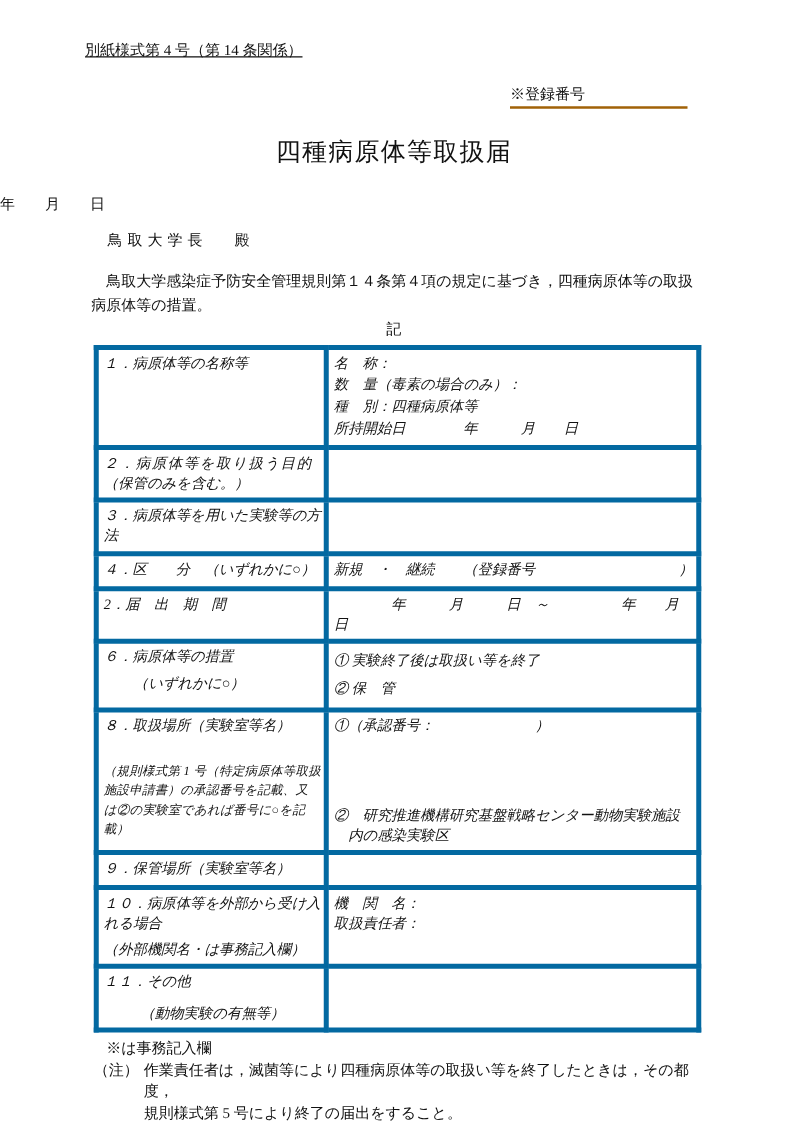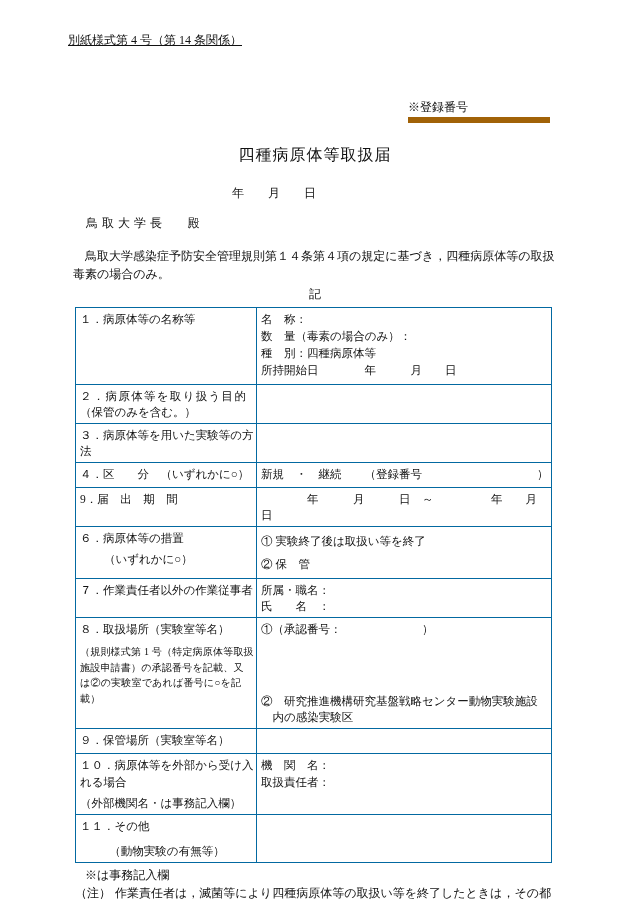--- a/index.html
+++ b/index.html
@@ -4,44 +4,44 @@
 <style>
   html,body{margin:0;padding:0;}
   body{
     width:630px;height:903px;background:#ffffff;color:#111;
     font-family:"Liberation Serif","DejaVu Serif",serif;
     font-size:12px;line-height:1.4;overflow:hidden;
   }
   .sheet{position:relative;width:630px;height:903px;}
   .form-number{margin:32px 0 0 68px;text-decoration:underline;}
   .reg-row{margin:18px 80px 0 0;text-align:right;}
-  .reg-underline{display:inline-block;width:142px;text-align:left;border-bottom:6px solid #a16207;padding-bottom:1px;margin-top:32px;}
-  .title{margin:21px 0 16px 0;text-align:center;font-size:16px;font-weight:normal;letter-spacing:1px;}
-  .date-line{margin:19px 82px 0 0;text-align:center;}
+  .reg-underline{display:inline-block;width:142px;text-align:left;border-bottom:2px solid #a16207;padding-bottom:1px;}
+  .title{margin:21px 0 16px 0;text-align:center;font-size:20px;font-weight:normal;letter-spacing:1px;}
+  .date-line{margin:19px 82px 0 0;text-align:left;}
   .addressee{margin:13px 0 0 86px;letter-spacing:0.5px;}
   .applicant{margin:15px 0 0 283px;}
   .app-line2{padding-left:72px;}
   .intro{margin:13px 0 0 73px;width:486px;white-space:pre-line;line-height:1.55;}
   .ki{margin:2px 0 0 0;text-align:center;}
   table.main{border-collapse:collapse;margin:4px 0 0 75px;table-layout:fixed;}
   table.main td{
-    border:1px solid #0369a1;vertical-align:top;
+    border:4px solid #0369a1;vertical-align:top;
     padding:3px 2px 3px 4px;font-size:11.5px;line-height:1.4;
-    word-break:break-all;overflow:hidden;
+    word-break:break-all;overflow:hidden;font-style:italic;
   }
   td.c1{width:174px;}
   td.c2{width:288px;padding-left:6px;}
   .pre{white-space:pre-line;}
   tr.r1 td{height:70px;} tr.r2 td{height:28px;} tr.r3 td{height:26px;}
   tr.r4 td{height:18px;} tr.r5 td{height:29px;} tr.r6 td{height:37px;}
   tr.r7 td{height:28px;} tr.r8 td{height:85px;} tr.r9 td{height:18px;}
   tr.r10 td{height:52px;} tr.r11 td{height:33px;}
   .spread{letter-spacing:1.3px;}
   .sub-indent{padding-left:24px;}
-  .sub-small{font-size:10px;line-height:1.55;margin-top:7px;letter-spacing:0.2px;}
+  .sub-small{font-size:10px;line-height:1.55;margin-top:21px;letter-spacing:0.2px;}
   .sub-gap{margin-top:5px;}
   .sub-gap-lg{margin-top:9px;text-align:center;}
   .val-tall{line-height:1.95;}
   .val-lh15{line-height:1.5;}
   .val2-gap{margin-top:56px;}
   .admin-note{margin:4px 0 0 85px;}
   .note{margin:1px 0 0 75px;display:flex;}
   .note-label{flex:0 0 40px;}
   .note-text{width:450px;white-space:pre-line;}
 </style>
@@ -59,21 +59,21 @@
   <h1 class="title">四種病原体等取扱届</h1>
 
   <div class="date-line">年　　月　　日</div>
 
   <div class="addressee">鳥 取 大 学 長　　殿</div>
 
   <div class="applicant">
   </div>
 
   <p class="intro">　鳥取大学感染症予防安全管理規則第１４条第４項の規定に基づき，四種病原体等の取扱
-毒素の場合のみ。</p>
+病原体等の措置。</p>
 
   <div class="ki">記</div>
 
   <table class="main">
     <tbody>
         <tr class="r1">
       <td class="c1">
             <div class="pre">１．病原体等の名称等</div>
           </td>
       <td class="c2">
@@ -103,44 +103,35 @@
     <tr class="r4">
       <td class="c1">
             <div>４．区　　分　（いずれかに○）</div>
           </td>
       <td class="c2">
             <div class="pre">新規　・　継続　　（登録番号　　　　　　　　　　）</div>
           </td>
     </tr>
     <tr class="r5">
       <td class="c1">
-            <div>9．届　出　期　間</div>
+            <div>2．届　出　期　間</div>
           </td>
       <td class="c2">
             <div class="pre">　　　　年　　　月　　　日　～　　　　　年　　月
 日</div>
           </td>
     </tr>
     <tr class="r6">
       <td class="c1">
         <div>６．病原体等の措置</div>
         <div class="sub-indent sub-gap">（いずれかに○）</div>
       </td>
       <td class="c2">
             <div class="pre val-tall">① 実験終了後は取扱い等を終了
 ② 保　管</div>
-          </td>
-    </tr>
-    <tr class="r7">
-      <td class="c1">
-            <div>７．作業責任者以外の作業従事者</div>
-          </td>
-      <td class="c2">
-            <div class="pre">所属・職名：
-氏　　名　：</div>
           </td>
     </tr>
     <tr class="r8">
       <td class="c1">
         <div>８．取扱場所（実験室等名）</div>
         <div class="sub-small">（規則様式第 1 号（特定病原体等取扱施設申請書）の承認番号を記載、又は②の実験室であれば番号に○を記載）</div>
       </td>
       <td class="c2">
         <div class="pre">①（承認番号：　　　　　　　）</div>
         <div class="pre val2-gap">②　研究推進機構研究基盤戦略センター動物実験施設

